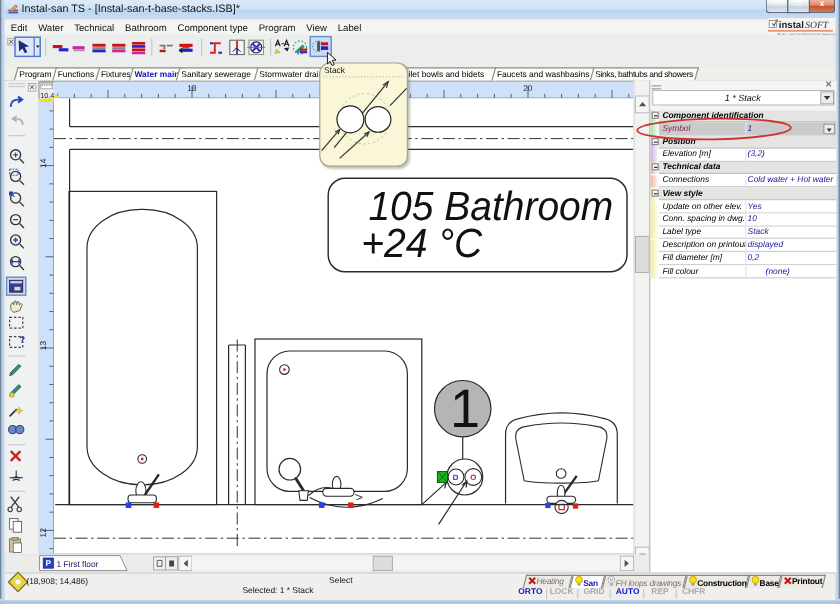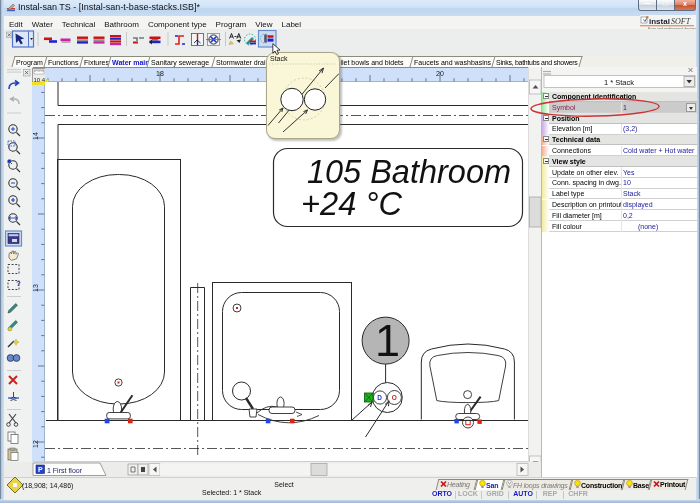--- a/index.html
+++ b/index.html
@@ -41,21 +41,21 @@
   
   #corner{left:32px;top:68px;width:13px;height:14px;border:1px solid #9a9a9a;box-sizing:border-box;}
   #hruler{left:45px;top:68px;width:483px;height:14px;}
   #vruler{left:32px;top:82px;width:13px;height:379px;}
   
   #canvas{left:45px;top:82px;width:483px;height:379px;background:#fff;}
   
   #vscroll{left:528px;top:67px;width:13px;height:395px;background:#f2f2f0;border-left:1px solid #dcdcdc;}
   #hscrollrow{left:4px;top:462px;width:537px;height:15px;background:#ececea;}
   
-  #panel{left:541px;top:67px;width:155px;height:410px;background:#fff;border-left:1px solid #b8b8b8;overflow:hidden;}
+  #panel{left:541px;top:67px;width:155px;height:410px;background:#fff;border-left:1px solid #b8b8b8;overflow:hidden;font-style:italic;}
   
   #status{left:4px;top:477px;width:692px;height:22px;background:#eff0ee;border-top:1px solid #d0d0ce;}
 </style>
 </head>
 <body>
 <div class="abs" id="titlebar"></div>
 <div class="abs" id="frame-l"></div>
 <div class="abs" id="frame-r"></div>
 <div class="abs" id="frame-b"></div>
 <div class="abs" id="title-text">Instal-san TS - [Instal-san-t-base-stacks.ISB]*</div>

